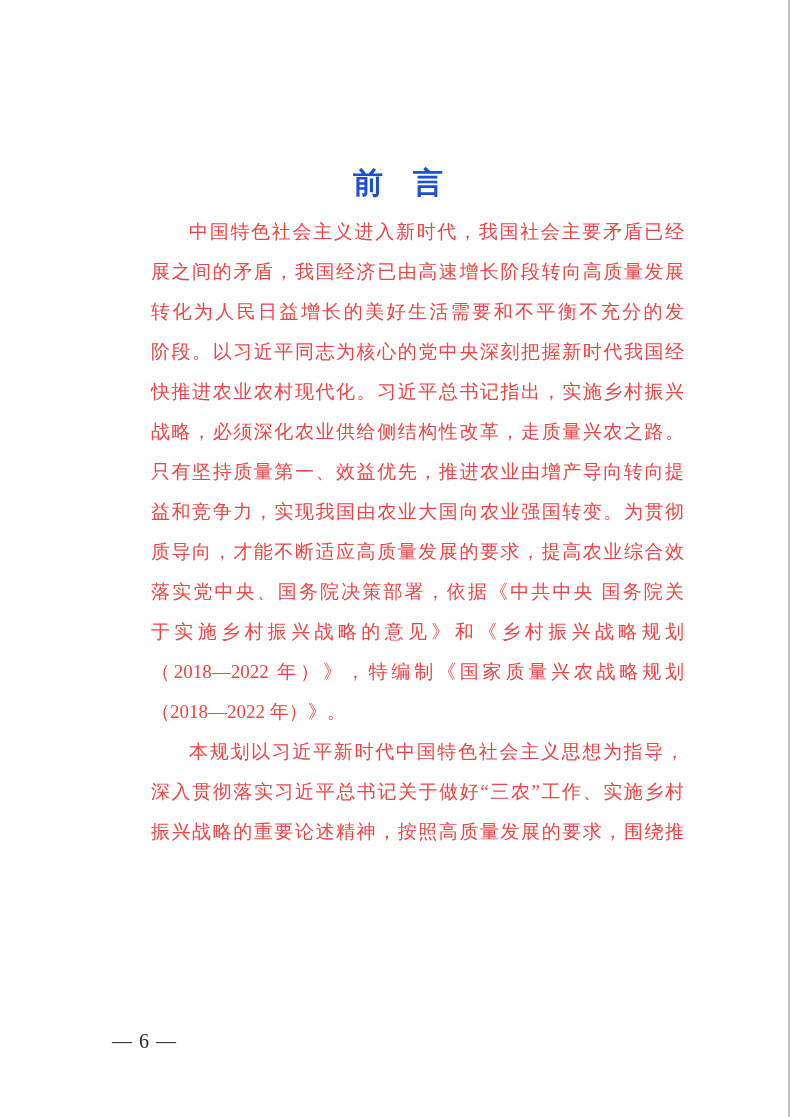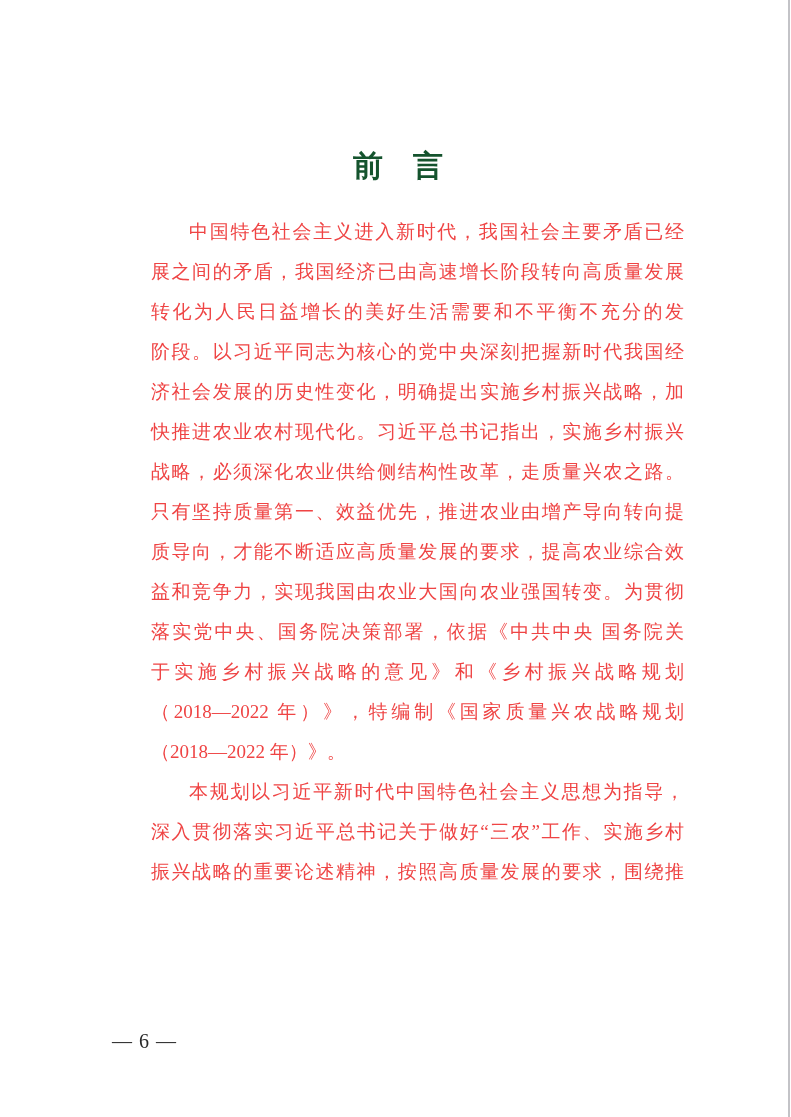--- a/index.html
+++ b/index.html
@@ -19,29 +19,29 @@
   .edge-shadow {
     position: absolute;
     top: 0;
     right: 1px;
     width: 2px;
     height: 100%;
     background: #c3c3c7;
   }
   .doc-title {
     position: absolute;
-    top: 150px;
+    top: 167px;
     left: 112px;
     width: 572px;
     text-align: center;
     font-family: "Liberation Sans", "DejaVu Sans", sans-serif;
     font-weight: 700;
     font-size: 30px;
     line-height: 32px;
-    color: #14532d;
+    color: #1d4ed8;
   }
   .body-text {
     position: absolute;
     top: 212px;
     left: 112px;
     width: 572px;
   }
   .line {
     height: 40px;
     line-height: 40px;
@@ -75,26 +75,25 @@
   <div class="edge-shadow"></div>
 
   <div class="doc-title">前　言</div>
 
   <div class="body-text">
     <div class="paragraph">
       <div class="line indent">中国特色社会主义进入新时代，我国社会主要矛盾已经</div>
       <div class="line">展之间的矛盾，我国经济已由高速增长阶段转向高质量发展</div>
       <div class="line">转化为人民日益增长的美好生活需要和不平衡不充分的发</div>
       <div class="line">阶段。以习近平同志为核心的党中央深刻把握新时代我国经</div>
-      <div class="line">济社会发展的历史性变化，明确提出实施乡村振兴战略，加</div>
       <div class="line">快推进农业农村现代化。习近平总书记指出，实施乡村振兴</div>
       <div class="line">战略，必须深化农业供给侧结构性改革，走质量兴农之路。</div>
       <div class="line">只有坚持质量第一、效益优先，推进农业由增产导向转向提</div>
+      <div class="line">益和竞争力，实现我国由农业大国向农业强国转变。为贯彻</div>
       <div class="line">质导向，才能不断适应高质量发展的要求，提高农业综合效</div>
-      <div class="line">益和竞争力，实现我国由农业大国向农业强国转变。为贯彻</div>
       <div class="line">落实党中央、国务院决策部署，依据《中共中央 国务院关</div>
       <div class="line">于实施乡村振兴战略的意见》和《乡村振兴战略规划</div>
       <div class="line">（2018—2022 年）》，特编制《国家质量兴农战略规划</div>
       <div class="line para-end">（2018—2022 年）》。</div>
     </div>
     <div class="paragraph">
       <div class="line indent">本规划以习近平新时代中国特色社会主义思想为指导，</div>
       <div class="line">深入贯彻落实习近平总书记关于做好“三农”工作、实施乡村</div>
       <div class="line">振兴战略的重要论述精神，按照高质量发展的要求，围绕推</div>
     </div>

